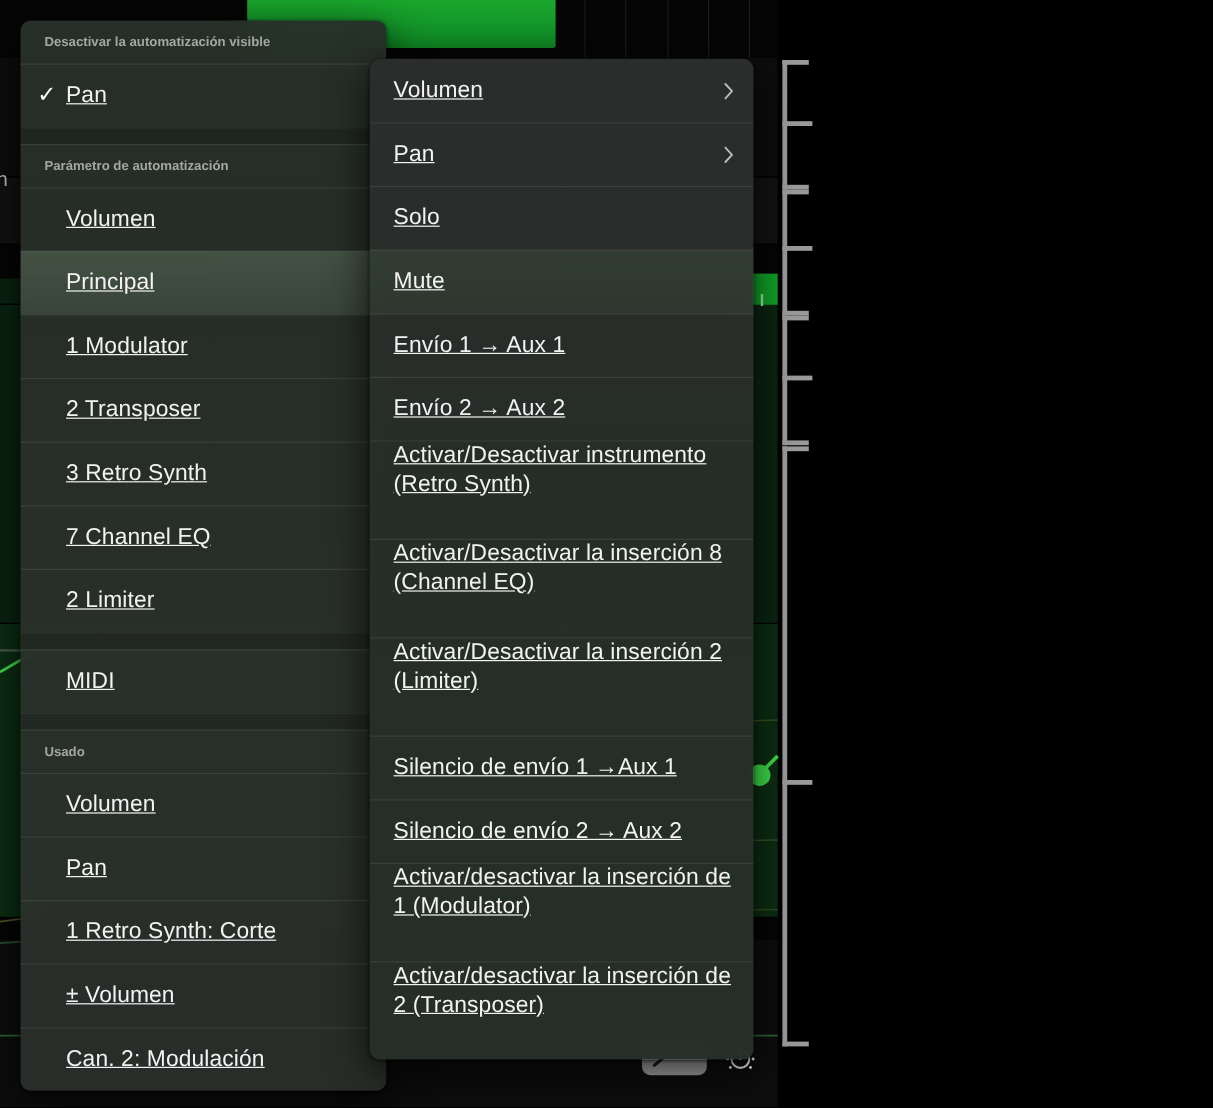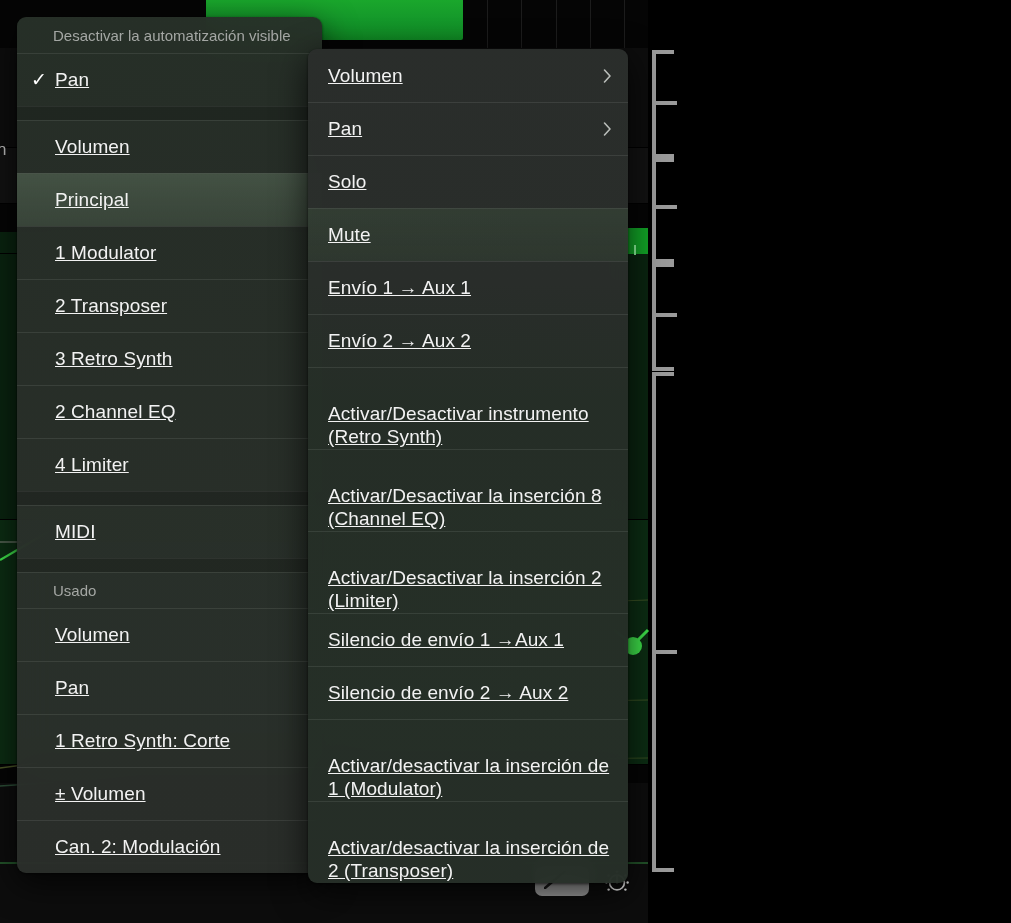--- a/index.html
+++ b/index.html
@@ -149,26 +149,27 @@
     padding: 0 16px 0 38px;
     border-top: 1px solid rgba(255,255,255,0.085);
     min-height: 53px;
   }
   .mi:first-child { border-top: 0; }
 
   .mi.sub { padding-left: 20px; }
 
   .mi-head {
     color: #a4a7a4;
-    font-size: 15px;
+    font-size: 11px;
     min-height: 36px;
-    padding-left: 36px;
+    padding-left: 20px;
     border-top: 1px solid rgba(255,255,255,0.085);
     display: flex;
     align-items: center;
+    font-weight: bold;
   }
   .mi-head.first { border-top: 0; min-height: 36px; }
 
   .mi-gap {
     height: 14px;
     background: rgba(0,0,0,0.16);
     border-top: 1px solid rgba(255,255,255,0.06);
   }
 
   .mi.checked .check {
@@ -189,21 +190,21 @@
   .chev {
     position: absolute;
     right: 16px;
     top: 50%;
     transform: translateY(-50%);
     width: 9px; height: 15px;
   }
 
   .mi.twoline {
     min-height: 82px;
-    align-items: flex-end;
+    align-items: flex-start;
   }
   .mi .txt { display: block; text-decoration: underline; }
 
   
   .edge-glyph {
     position: absolute;
     left: -3px; top: 140px;
     color: #bdbdbd;
     font-size: 17px;
     font-family: "Liberation Sans", sans-serif;
@@ -313,41 +314,42 @@
 
     <div class="mi-head first">Desactivar la automatización visible</div>
 
     <div class="mi checked">
       <span class="check">✓</span>
       <span class="txt">Pan</span>
     </div>
 
     <div class="mi-gap"></div>
 
+    <div class="mi-head">Parámetro de automatización</div>
 
     <div class="mi">
       <span class="txt">Volumen</span>
     </div>
     <div class="mi highlight">
       <span class="txt">Principal</span>
     </div>
     <div class="mi">
       <span class="txt">1 Modulator</span>
     </div>
     <div class="mi">
       <span class="txt">2 Transposer</span>
     </div>
     <div class="mi">
       <span class="txt">3 Retro Synth</span>
     </div>
     <div class="mi">
-      <span class="txt">2 Channel EQ</span>
-    </div>
-    <div class="mi">
-      <span class="txt">4 Limiter</span>
+      <span class="txt">7 Channel EQ</span>
+    </div>
+    <div class="mi">
+      <span class="txt">2 Limiter</span>
     </div>
 
     <div class="mi-gap"></div>
 
     <div class="mi">
       <span class="txt">MIDI</span>
     </div>
 
     <div class="mi-gap"></div>
 

